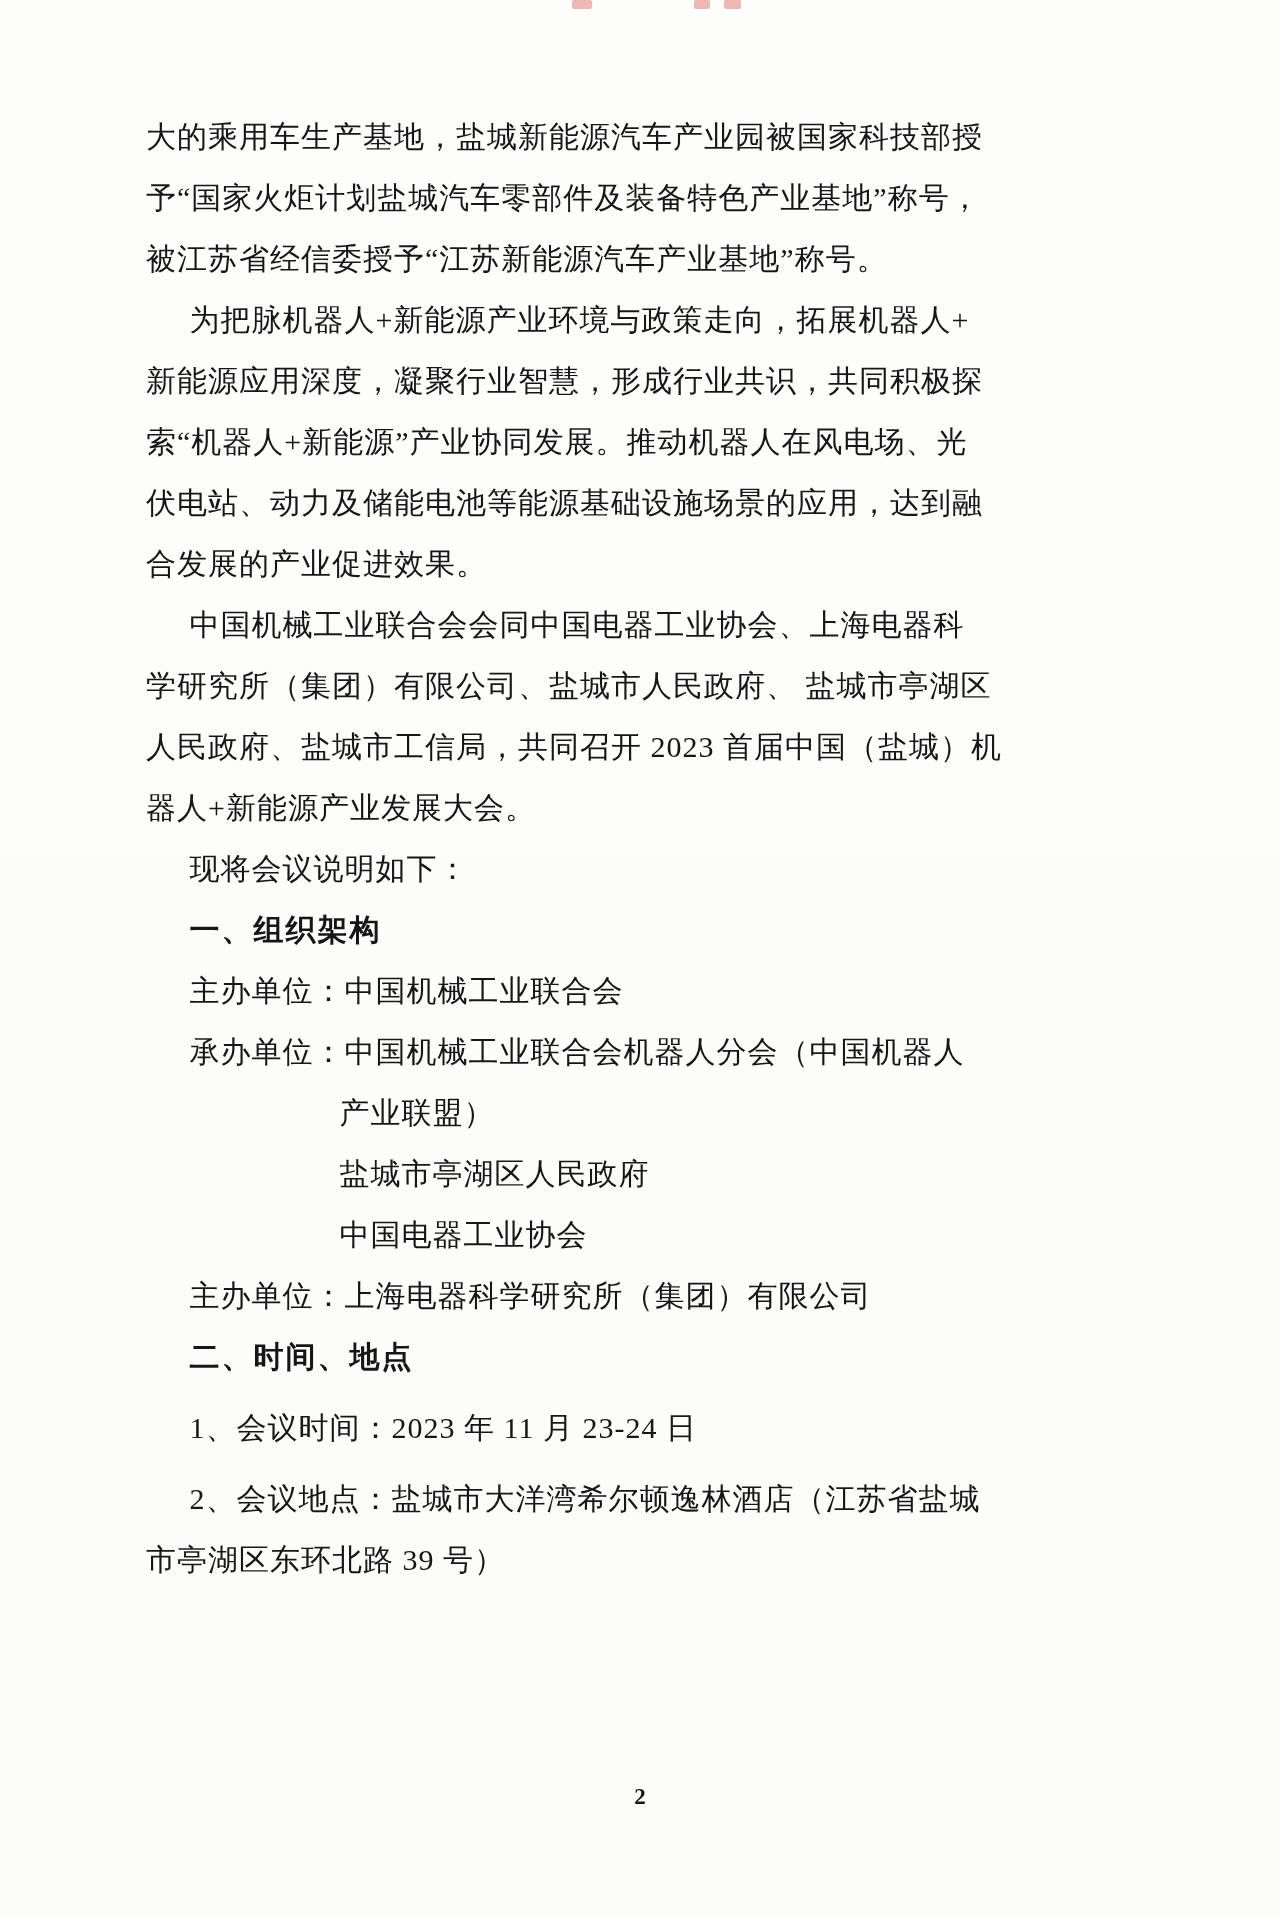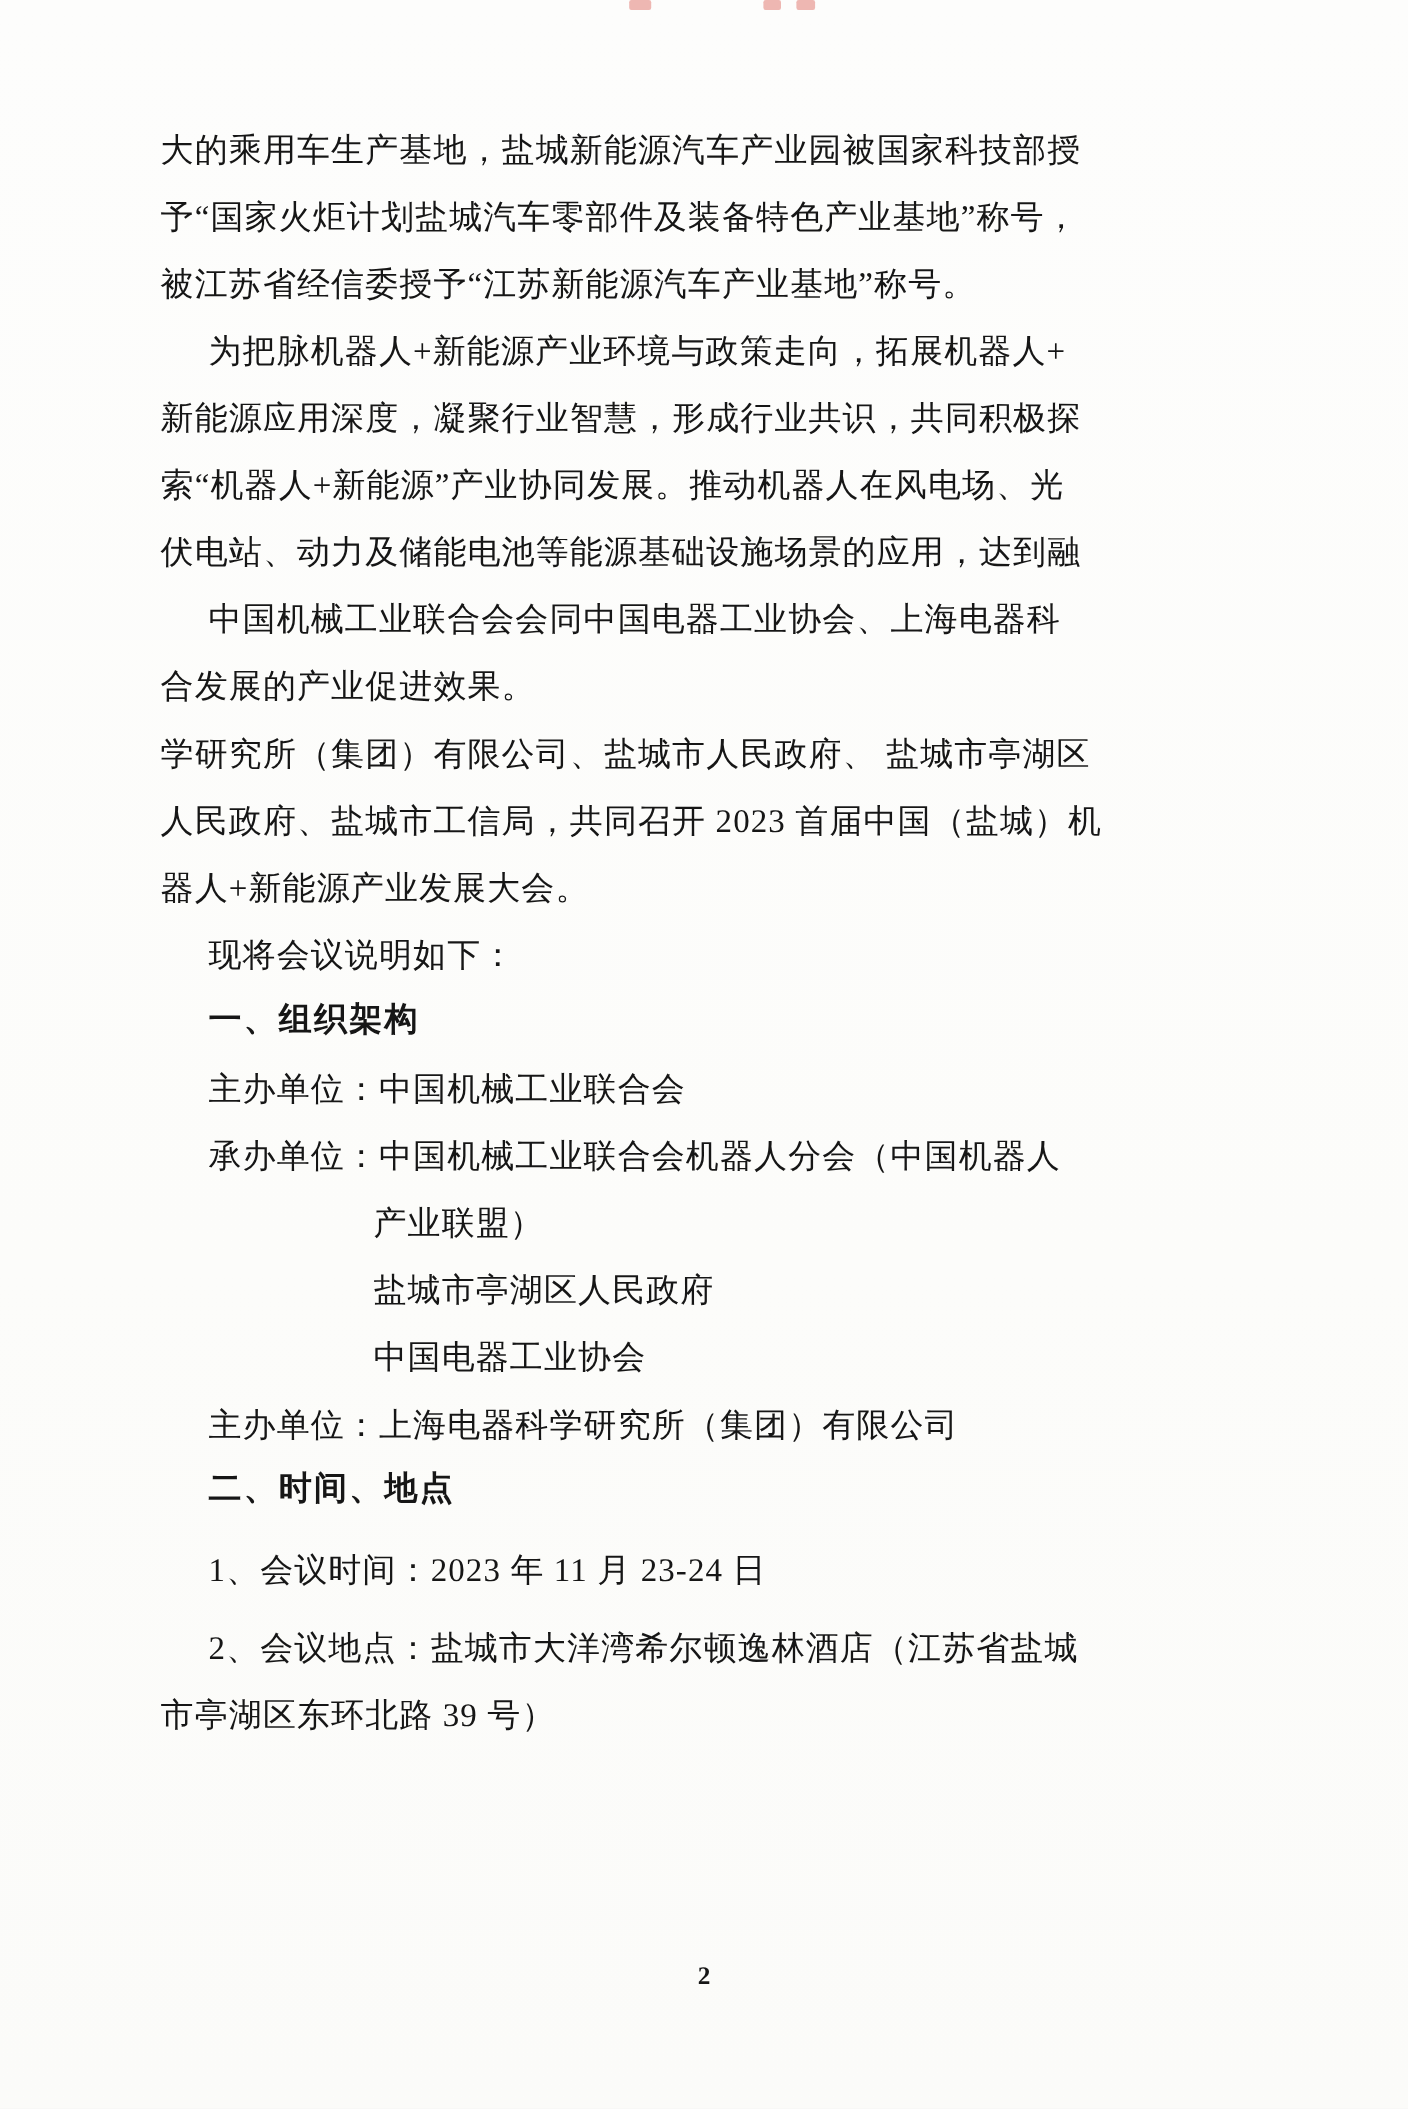--- a/index.html
+++ b/index.html
@@ -28,21 +28,21 @@
     padding:106px 120px 0 146px;
     font-size:30px;
     line-height:61px;
     letter-spacing:1px;
   }
   .line{white-space:nowrap;font-family:Liberation Serif, serif;}
   .ind1{padding-left:1.45em;}       
   .cont{padding-left:6.45em;}       
   .heading{
     font-weight:bold;
-    font-family:Liberation Mono, monospace;
+    font-family:Liberation Serif, serif;
     letter-spacing:2px;
   }
   .gap{margin-top:10px;}
   .page-number{
     position:absolute;
     top:1784px;left:0;width:100%;
     text-align:center;
     font-size:23px;
     font-weight:bold;
     letter-spacing:0;
@@ -62,23 +62,23 @@
   <div class="doc">
 
     <div class="line">大的乘用车生产基地，盐城新能源汽车产业园被国家科技部授</div>
     <div class="line">予“国家火炬计划盐城汽车零部件及装备特色产业基地”称号，</div>
     <div class="line">被江苏省经信委授予“江苏新能源汽车产业基地”称号。</div>
 
     <div class="line ind1">为把脉机器人+新能源产业环境与政策走向，拓展机器人+</div>
     <div class="line">新能源应用深度，凝聚行业智慧，形成行业共识，共同积极探</div>
     <div class="line">索“机器人+新能源”产业协同发展。推动机器人在风电场、光</div>
     <div class="line">伏电站、动力及储能电池等能源基础设施场景的应用，达到融</div>
+    <div class="line">合发展的产业促进效果。</div>
+
     <div class="line ind1">中国机械工业联合会会同中国电器工业协会、上海电器科</div>
-
-    <div class="line">合发展的产业促进效果。</div>
     <div class="line">学研究所（集团）有限公司、盐城市人民政府、 盐城市亭湖区</div>
     <div class="line">人民政府、盐城市工信局，共同召开 2023 首届中国（盐城）机</div>
     <div class="line">器人+新能源产业发展大会。</div>
 
     <div class="line ind1">现将会议说明如下：</div>
 
     <div class="line ind1 heading">一、组织架构</div>
 
     <div class="line ind1">
       <span>主办单位：</span><span>中国机械工业联合会</span>

